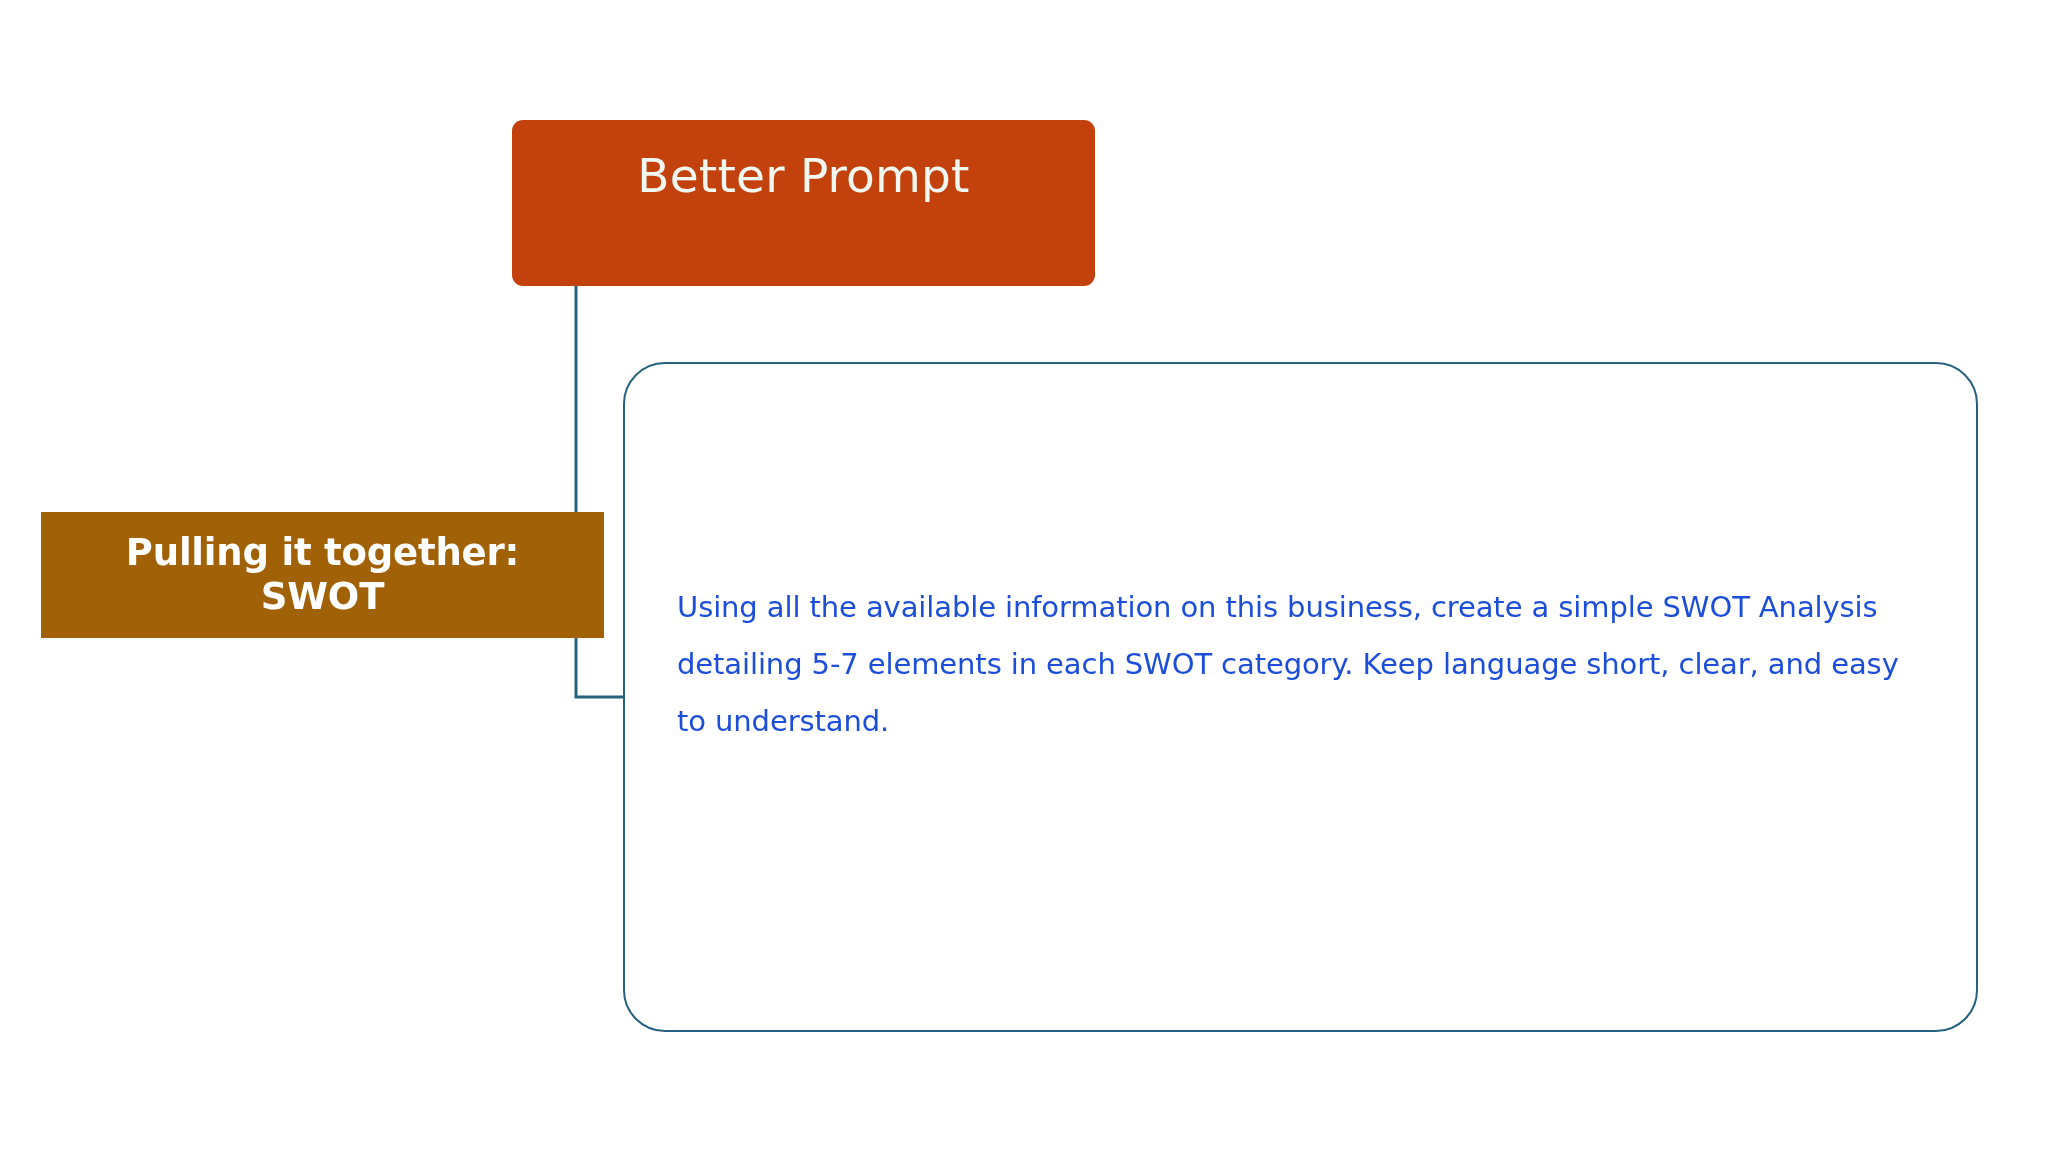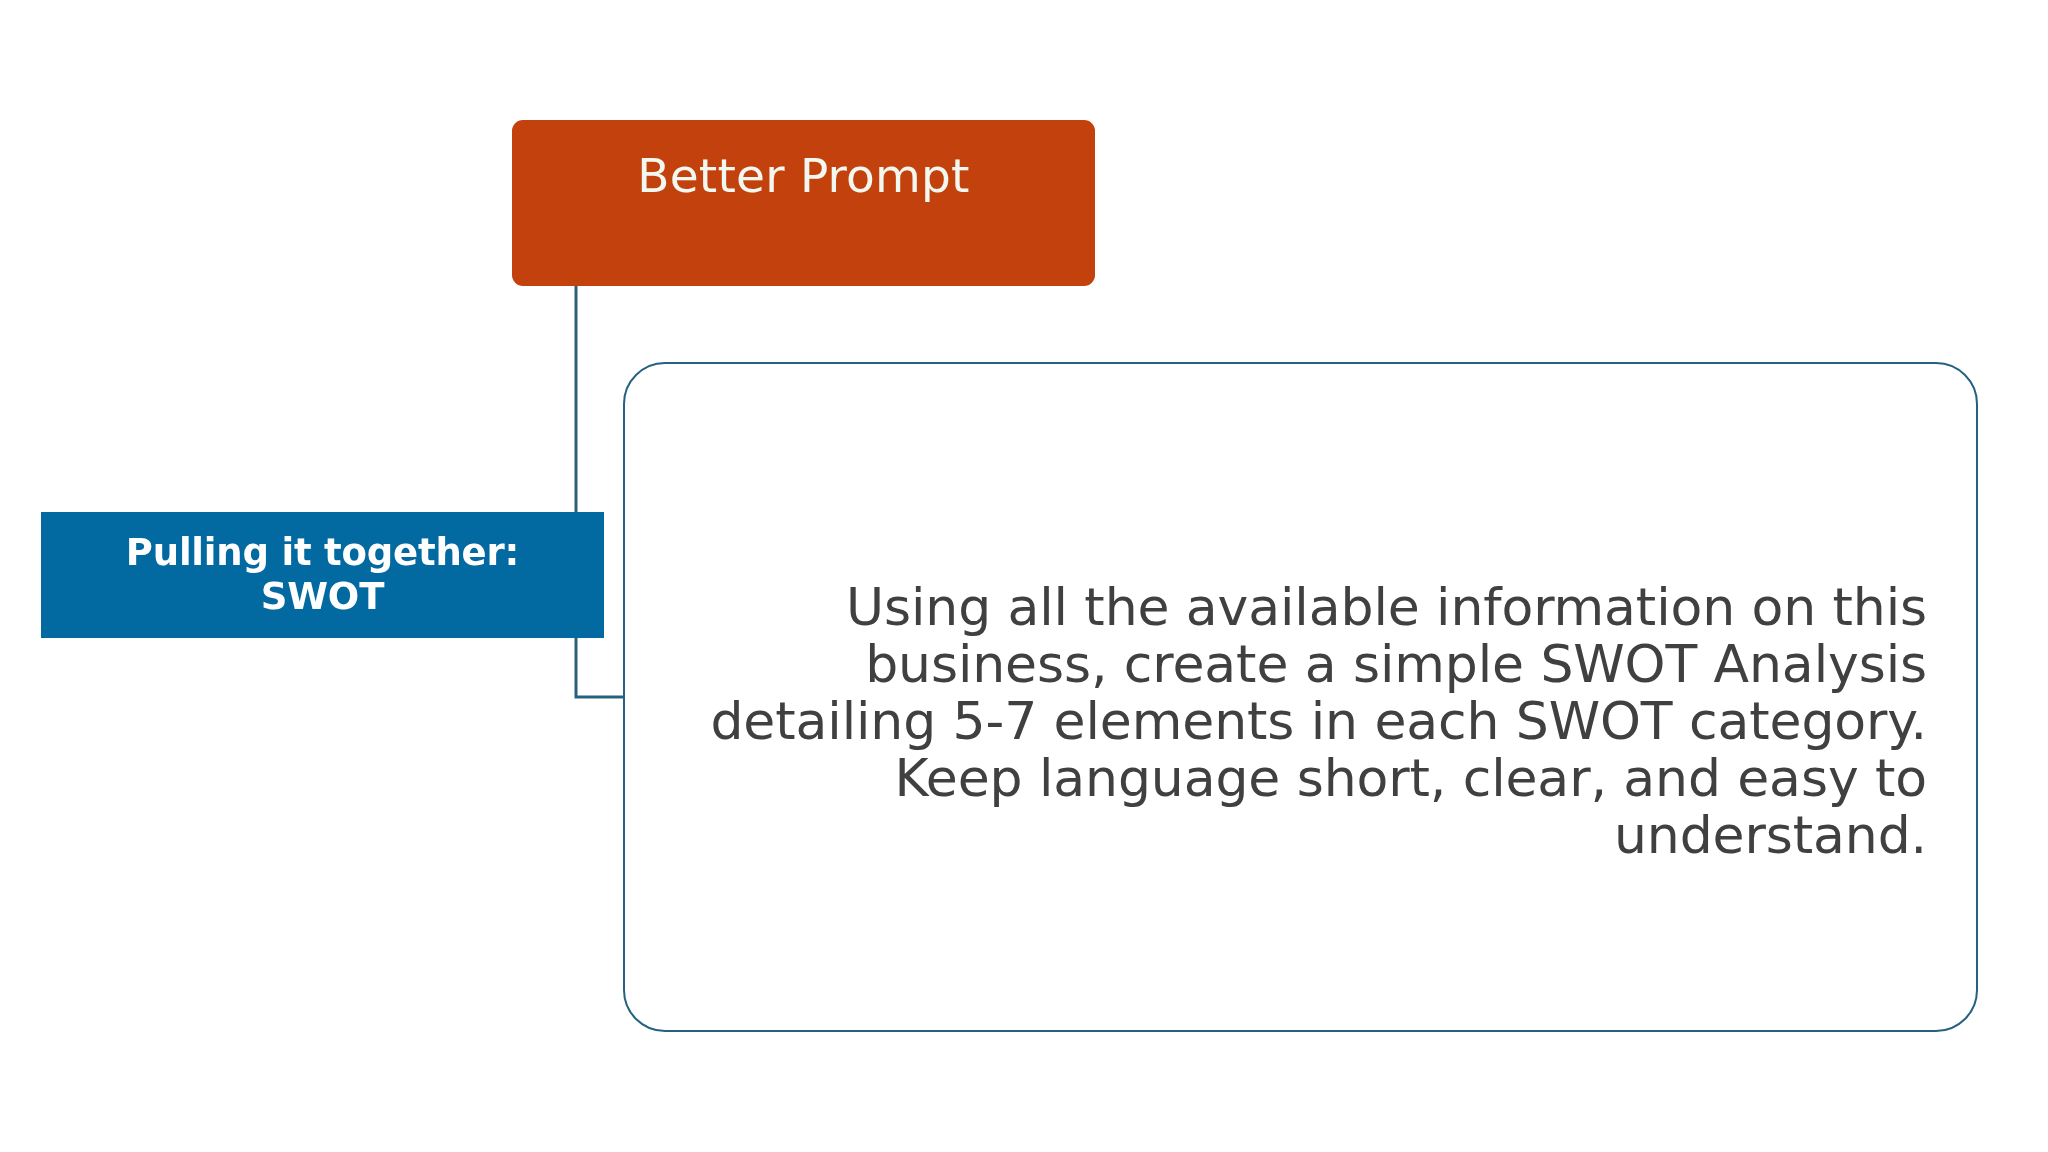--- a/index.html
+++ b/index.html
@@ -54,21 +54,21 @@
     white-space: nowrap;
   }
 
   
   #section-title-box {
     position: absolute;
     left: 41px;
     top: 512px;
     width: 563px;
     height: 126px;
-    background: #0369a1;
+    background: #a16207;
     display: flex;
     flex-direction: column;
     align-items: center;
     justify-content: center;
     box-sizing: border-box;
   }
   #section-title-line1,
   #section-title-line2 {
     color: #FFFFFF;
     font-family: "DejaVu Sans", sans-serif;
@@ -90,27 +90,26 @@
     border: 2.5px solid #26627F;
     border-radius: 42px;
     background: #ffffff;
     box-sizing: border-box;
   }
   #prompt-body {
     position: absolute;
     left: 52px;
     top: 215px;
     width: 1250px;
-    color: #404040;
+    color: #1d4ed8;
     font-family: "DejaVu Sans", sans-serif;
-    font-size: 52px;
+    font-size: 29px;
     line-height: 57px;
     font-weight: 400;
     letter-spacing: -0.1px;
-    text-align: right;
   }
 </style>
 </head>
 <body>
 
 <div id="canvas">
 
   <svg id="connector-svg" viewBox="0 0 2048 1152" xmlns="http://www.w3.org/2000/svg">
     <path d="M 576 286 L 576 697 L 625 697" fill="none" stroke="#26627F" stroke-width="3"></path>
   </svg>

